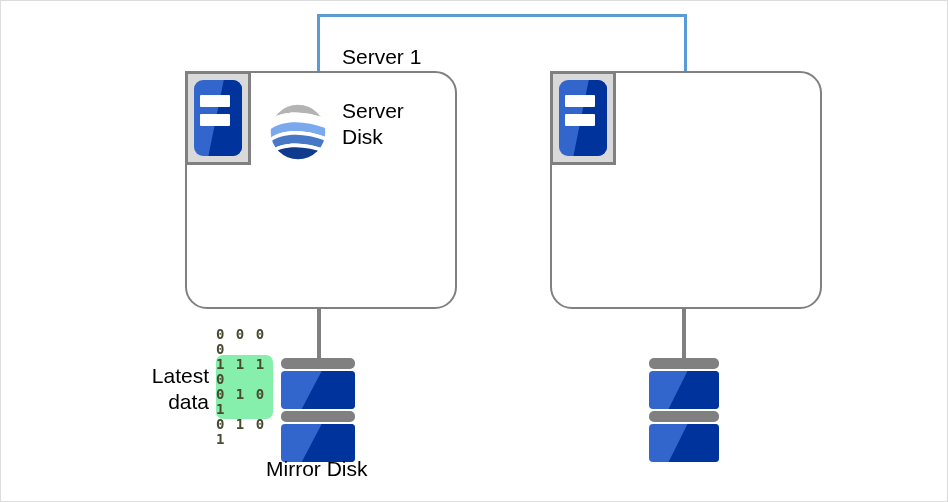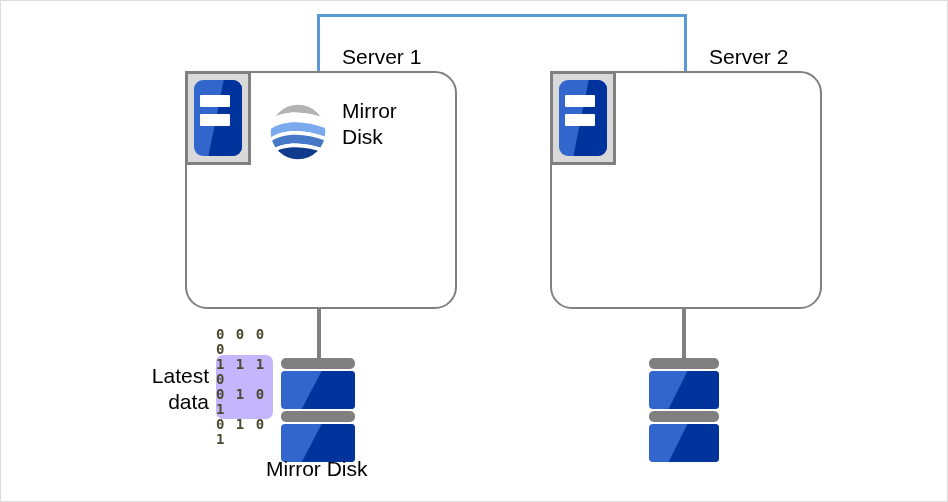--- a/index.html
+++ b/index.html
@@ -94,21 +94,21 @@
     background: #808080;
     border-radius: 5px;
   }
 
   
   .stem { position: absolute; background: #808080; }
 
   
   .data-chip {
     position: absolute;
-    background: #c4b5fd;
+    background: #86efac;
     border-radius: 7px;
     color: #4a4a30;
     font-family: "DejaVu Sans Mono", monospace;
     font-weight: bold;
     font-size: 14px;
     line-height: 15px;
     letter-spacing: 1.5px;
     display: flex;
     flex-direction: column;
     align-items: center;
@@ -154,21 +154,21 @@
         <path d="M0 50 C22 30, 60 30, 100 46 L100 30 C60 14, 22 14, 0 34 Z" fill="#ffffff"></path>
         <path d="M0 64 C22 44, 60 44, 100 60 L100 46 C60 30, 22 30, 0 50 Z" fill="#7aa9ee"></path>
         <path d="M0 70 C22 50, 60 50, 100 66 L100 60 C60 44, 22 44, 0 64 Z" fill="#ffffff"></path>
         <path d="M0 84 C22 64, 60 64, 100 80 L100 66 C60 50, 22 50, 0 70 Z" fill="#4778c8"></path>
         <path d="M0 90 C22 70, 60 70, 100 86 L100 80 C60 64, 22 64, 0 84 Z" fill="#ffffff"></path>
         <path d="M0 100 L100 100 L100 86 C60 70, 22 70, 0 90 Z" fill="#103a8c"></path>
       </g>
     </svg>
   </div>
 
-  <div class="label" style="left:341px; top:97px;"><span>Mirror</span><br><span>Disk</span><br></div>
+  <div class="label" style="left:341px; top:97px;"><span>Server</span><br><span>Disk</span><br></div>
 
   <div class="stem" style="left:316px; top:308px; width:4px; height:53px;"></div>
 
   <div class="disk" style="left:280px; top:357px; width:74px;">
     <div class="rail" style="height:11px;"></div>
     <div class="platter" style="height:38px; margin-top:2px;">
       <div class="dark"></div>
     </div>
     <div class="rail" style="height:11px; margin-top:2px;"></div>
     <div class="platter" style="height:38px; margin-top:2px;">
@@ -180,21 +180,20 @@
 
   <div class="data-chip" style="left:215px; top:354px; width:57px; height:64px;">
     <span>0 0 0 0</span>
     <span>1 1 1 0</span>
     <span>0 1 0 1</span>
     <span>0 1 0 1</span>
   </div>
 
   <div class="label" style="left:265px; top:455px;">Mirror Disk</div>
 
-  <div class="label" style="left:708px; top:43px;">Server 2</div>
 
   <div class="server-box" style="left:549px; top:70px; width:272px; height:238px;"></div>
 
   <div class="server-icon" style="left:549px; top:70px; width:66px; height:94px;">
     <div class="body">
       <div class="dark"></div>
       <div class="bar b1"></div>
       <div class="bar b2"></div>
     </div>
   </div>

